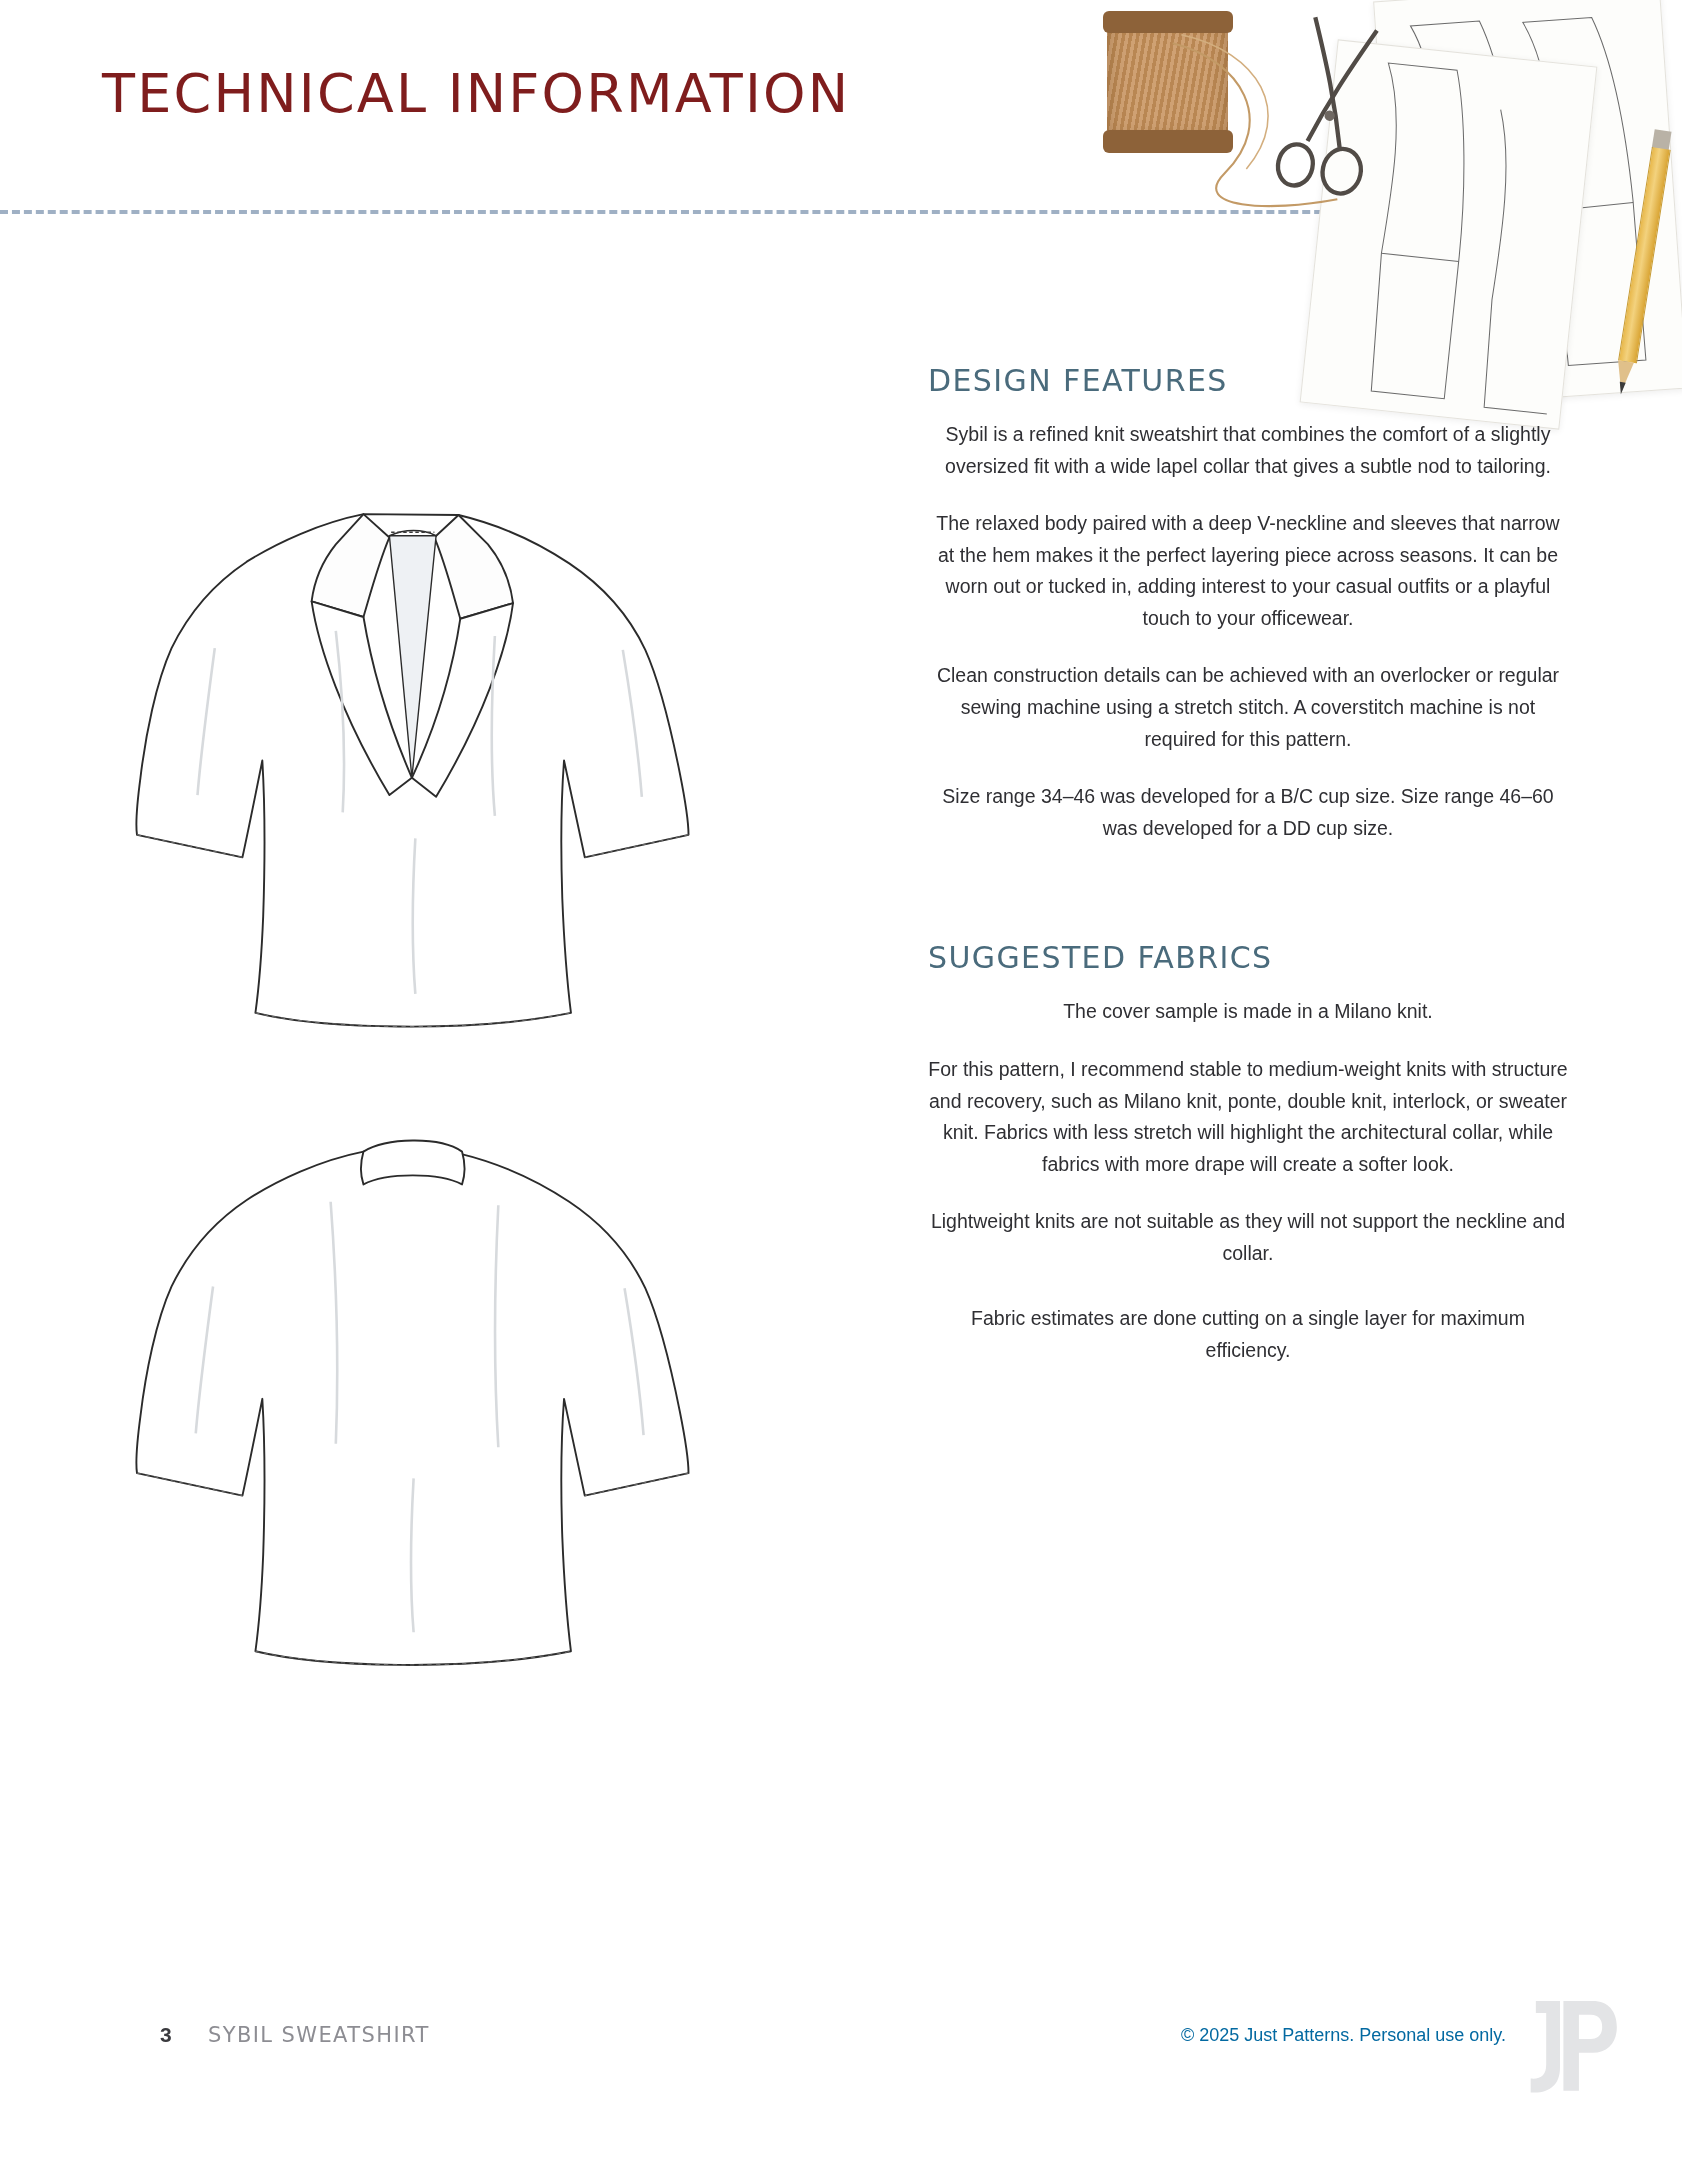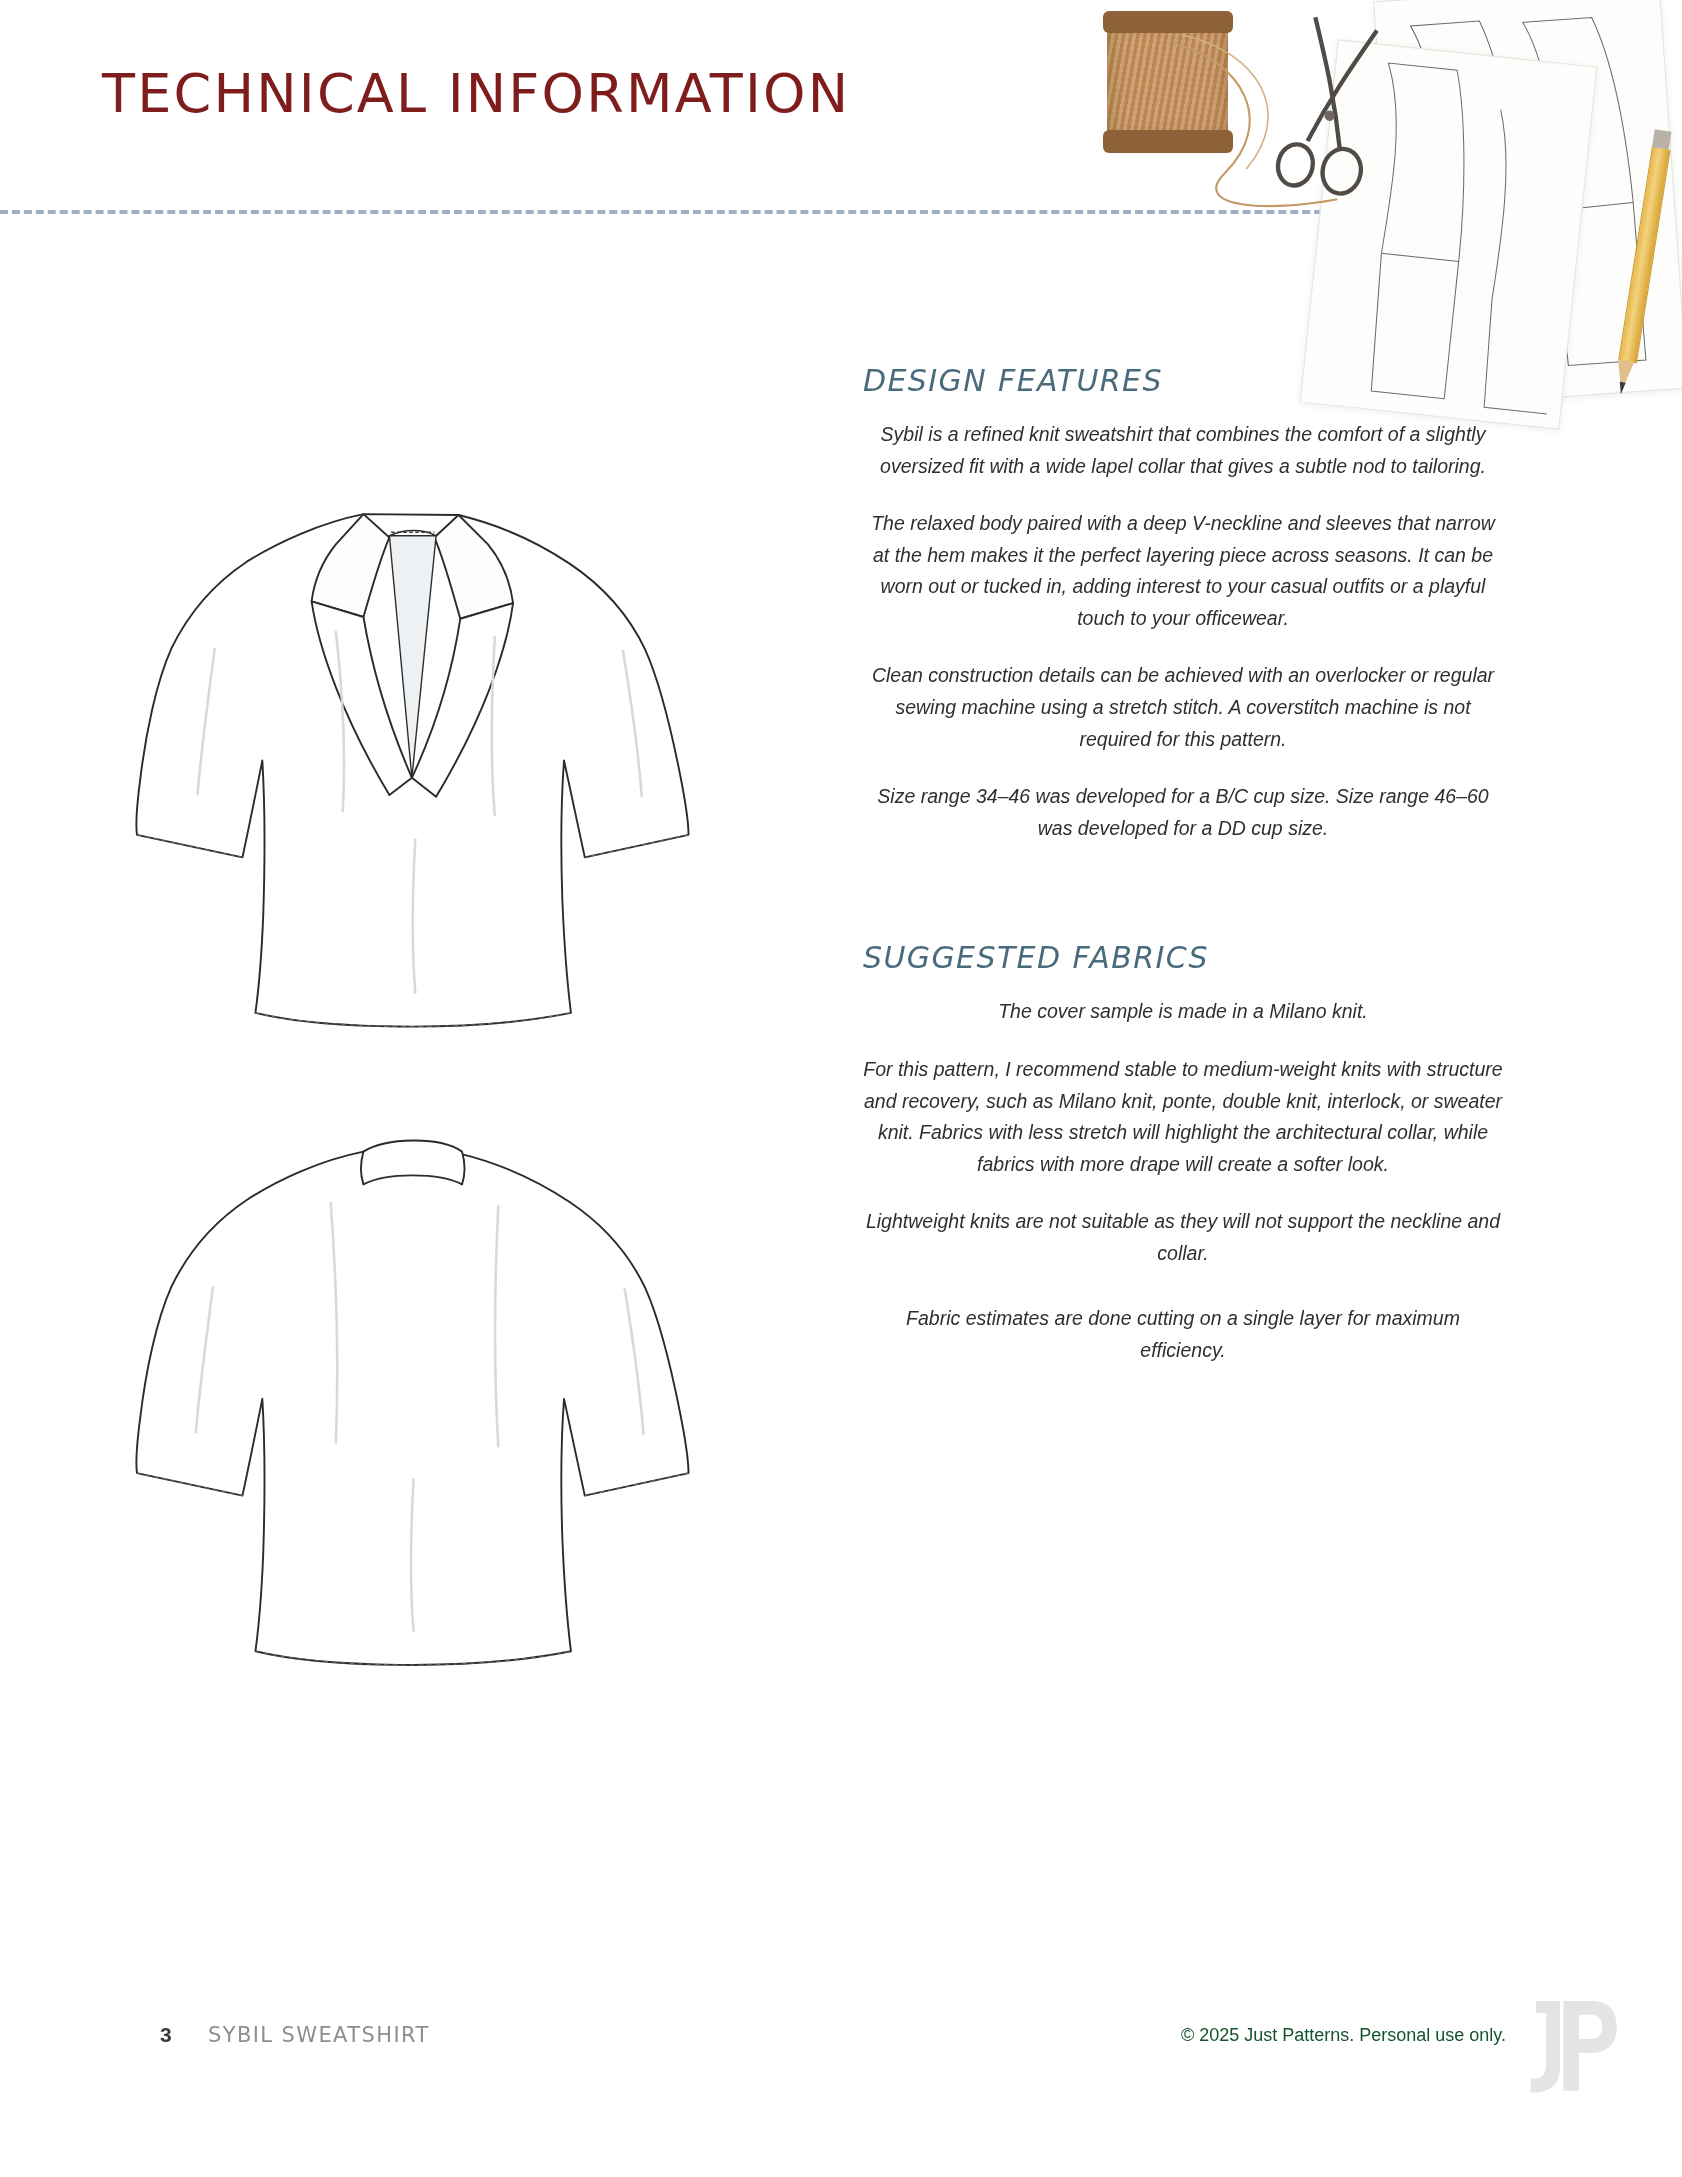--- a/index.html
+++ b/index.html
@@ -167,24 +167,23 @@
     left: 104px;
     top: 432px;
     width: 761px;
   }
   .flat-front { position: relative; width: 761px; height: 657px; }
   .flat-back  { position: relative; width: 761px; height: 657px; margin-top: 8.6px; }
 
   
   .text-col {
     position: absolute;
-    left: 863px;
+    left: 928px;
     top: 363px;
     width: 640px;
-    font-style: italic;
   }
   .section-title {
     color: #4a6b7c;
     font-size: 30px;
     letter-spacing: 1.4px;
     font-family: "DejaVu Sans", sans-serif;
     font-weight: 400;
     margin: 0 0 21px 0;
   }
   .section-title.second { margin-top: 96px; }
@@ -213,21 +212,21 @@
     font-size: 21px;
     letter-spacing: 1.4px;
     color: #8d8d93;
     font-family: "DejaVu Sans", sans-serif;
   }
   .footer-copyright {
     position: absolute;
     right: 177px;
     top: 2025px;
     font-size: 18px;
-    color: #14532d;
+    color: #0369a1;
     white-space: nowrap;
   }
   .footer-logo {
     position: absolute;
     right: 61px;
     top: 1989px;
     width: 112px;
     height: 112px;
   }
 </style>

